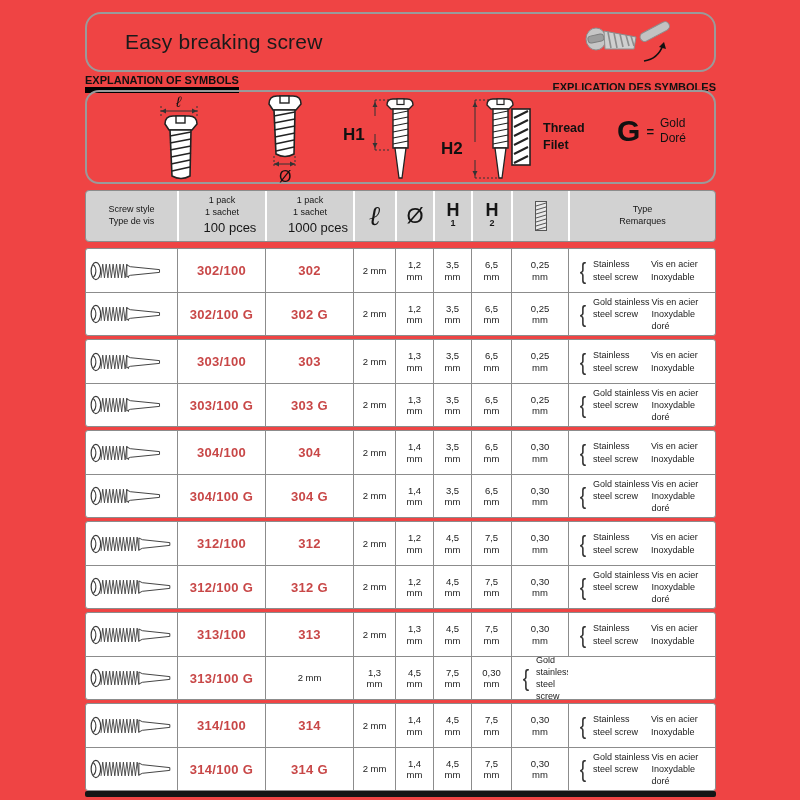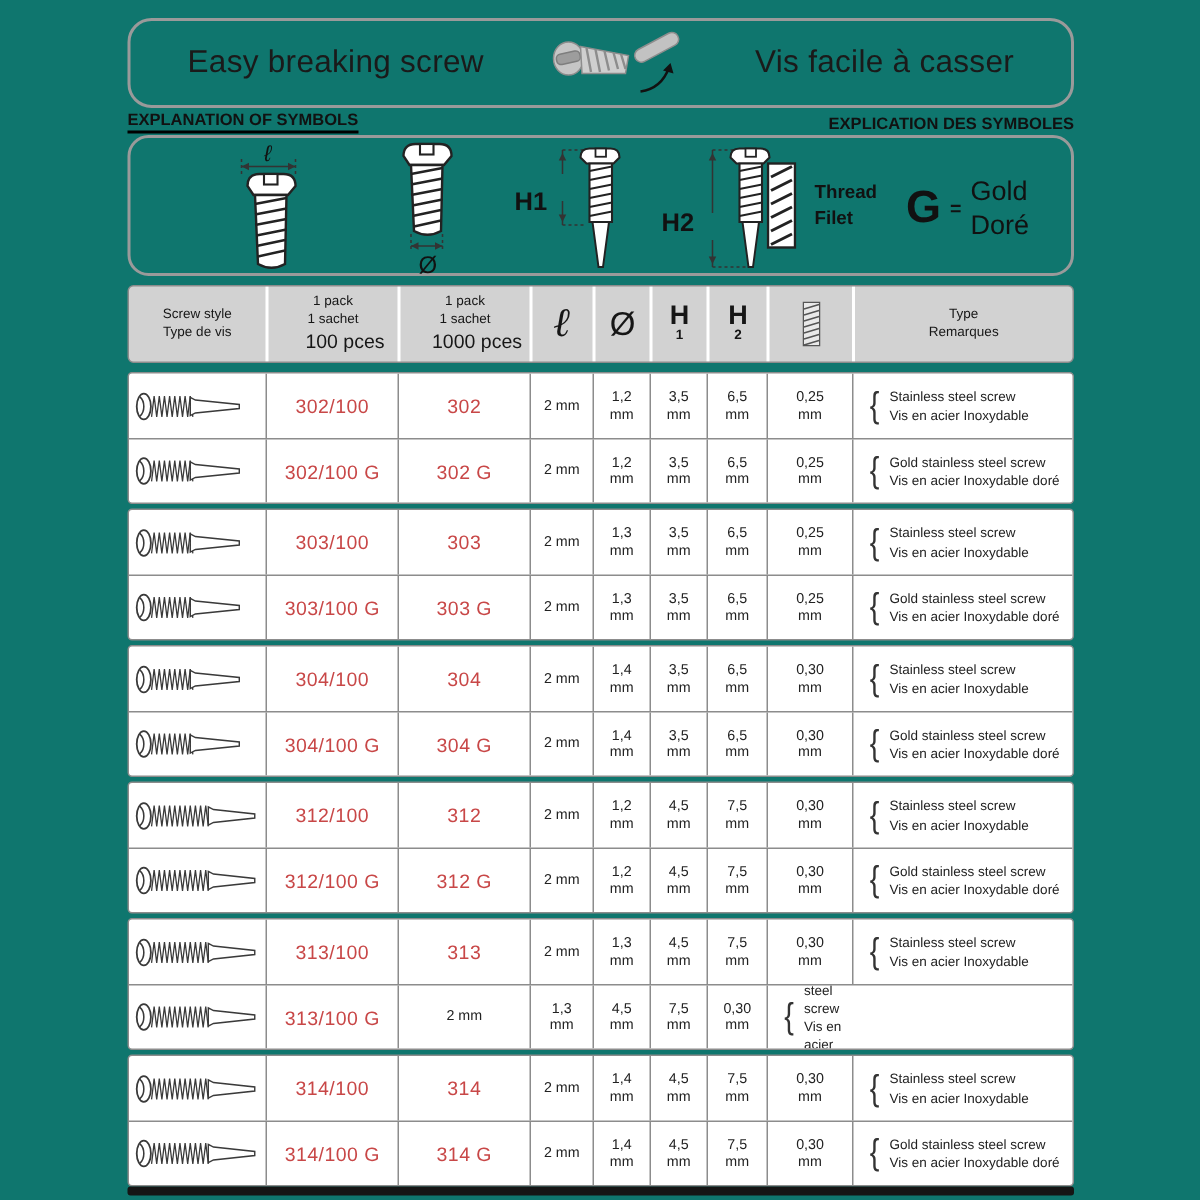--- a/index.html
+++ b/index.html
@@ -1,48 +1,48 @@
 <!DOCTYPE html>
 <html><head>
 <meta charset="utf-8">
 <style>
   * { margin:0; padding:0; box-sizing:border-box; }
   html,body { background:#fff; }
   .page {
-    position:relative; width:800px; height:800px; background:#0f766e;
+    position:relative; width:800px; height:800px; background:#ef4444;
     font-family:"Liberation Sans", sans-serif; color:#1c1c1c; overflow:hidden;
   }
   
   .banner {
     position:absolute; left:85px; top:12px; width:631px; height:60px;
     border:2px solid #9a9a9a; border-radius:16px;
     display:flex; align-items:center; justify-content:space-between;
     padding:0 38px;
   }
   .banner-title { font-size:21px; color:#1a1a1a; letter-spacing:.2px; }
   
   .sym-headings {
     position:absolute; left:85px; top:74px; width:631px;
     display:flex; justify-content:space-between; align-items:flex-end;
     font-size:11px; font-weight:bold; color:#111;
   }
-  .sym-headings .underlined { border-bottom:2px solid #000000; padding-bottom:1px; }
+  .sym-headings .underlined { border-bottom:6px solid #000000; padding-bottom:1px; }
   
   .symbols-box {
     position:absolute; left:85px; top:90px; width:631px; height:94px;
     border:2px solid #9a9a9a; border-radius:14px;
   }
   .symbols-box svg { position:absolute; }
   .sym-text { fill:#111; font-family:"Liberation Sans",sans-serif; }
   .gold-group {
     position:absolute; right:28px; top:24px; display:flex; align-items:center; gap:6px;
   }
   .gold-letter { font-size:30px; font-weight:bold; color:#111; line-height:1; }
   .equals { font-size:13px; font-weight:bold; color:#111; }
-  .gold-stack { display:flex; flex-direction:column; font-size:18px; color:#111; line-height:1.25; }
+  .gold-stack { display:flex; flex-direction:column; font-size:12px; color:#111; line-height:1.25; }
   .thread-group { position:absolute; left:424px; top:16px; display:flex; gap:12px; align-items:center; }
   .thread-stack { display:flex; flex-direction:column; font-size:12.5px; font-weight:bold; color:#111; line-height:1.35; }
   
   .thead, .trow { display:grid; grid-template-columns:91px 88px 88px 42px 38px 38px 40px 57px 1fr; }
   .thead {
     position:absolute; left:85px; top:190px; width:631px; height:52px;
     background:#d2d2d2; border:1px solid #8c8c8c; border-radius:4px; overflow:hidden;
   }
   .hc {
     display:flex; flex-direction:column; align-items:center; justify-content:center;
@@ -60,45 +60,44 @@
     border:1px solid #8c8c8c; border-radius:3px; margin-bottom:3px;
     background:#fff; overflow:hidden;
   }
   .trow { height:43px; }
   .trow.second { border-top:1px solid #8c8c8c; }
   .c {
     height:100%; display:flex; align-items:center; justify-content:center;
     border-left:1px solid #8c8c8c; overflow:hidden;
   }
   .c:first-child { border-left:none; }
-  .red { color:#c84747; font-size:13px; letter-spacing:.3px; }
+  .red { color:#c84747; font-size:13px; letter-spacing:.3px;font-weight:bold; }
   .c-dim { flex-direction:column; font-size:9.5px; line-height:1.2; color:#222; }
   .c-screw { padding-left:3px; justify-content:flex-start; }
   .c-notes { justify-content:flex-start; padding-left:10px; gap:6px; }
   .brace { font-size:24px; font-weight:300; color:#333; line-height:.9; transform:scaleX(.8); }
-  .nlines { display:flex; flex-direction:column; font-size:9px; color:#222; line-height:1.35; }
+  .nlines { display:flex; flex-direction:row; font-size:9px; color:#222; line-height:1.35; }
   .bottom-bar { position:absolute; left:85px; top:791px; width:631px; height:6px; background:#151515; border-radius:2px; }
 </style>
 </head>
 <body>
 
 <div class="page">
 
   <div class="banner">
     <span class="banner-title">Easy breaking screw</span>
     <svg width="92" height="50" viewBox="0 0 92 50">
       <ellipse cx="12" cy="22" rx="10" ry="11" fill="#c6c6c6" stroke="#8d8d8d"></ellipse>
       <rect x="4" y="18" width="16" height="7" rx="3" transform="rotate(-12 12 22)" fill="#9d9d9d" stroke="#7e7e7e"></rect>
       <path d="M20,14 L52,20 L50,32 L21,32 Z" fill="#cfcfcf" stroke="#8d8d8d"></path>
       <path d="M24,15 L27,31 M30,16 L33,31 M36,17 L39,30 M42,18 L45,29 M47,19 L50,29" stroke="#8d8d8d" stroke-width="1.6" fill="none"></path>
       <rect x="55" y="10" width="32" height="9" rx="4.5" transform="rotate(-28 71 15)" fill="#c2c2c2" stroke="#8d8d8d"></rect>
       <path d="M60,44 Q74,42 79,28" fill="none" stroke="#111" stroke-width="1.6"></path>
       <path d="M75,30 L80,25 L82,32 Z" fill="#111"></path>
     </svg>
-    <span class="banner-title">Vis facile à casser</span>
   </div>
 
   <div class="sym-headings">
     <span class="underlined">EXPLANATION OF SYMBOLS</span>
     <span>EXPLICATION DES SYMBOLES</span>
   </div>
 
   <div class="symbols-box">
 
     <svg style="left:58px; top:2px;" width="72" height="88" viewBox="0 0 72 88">

